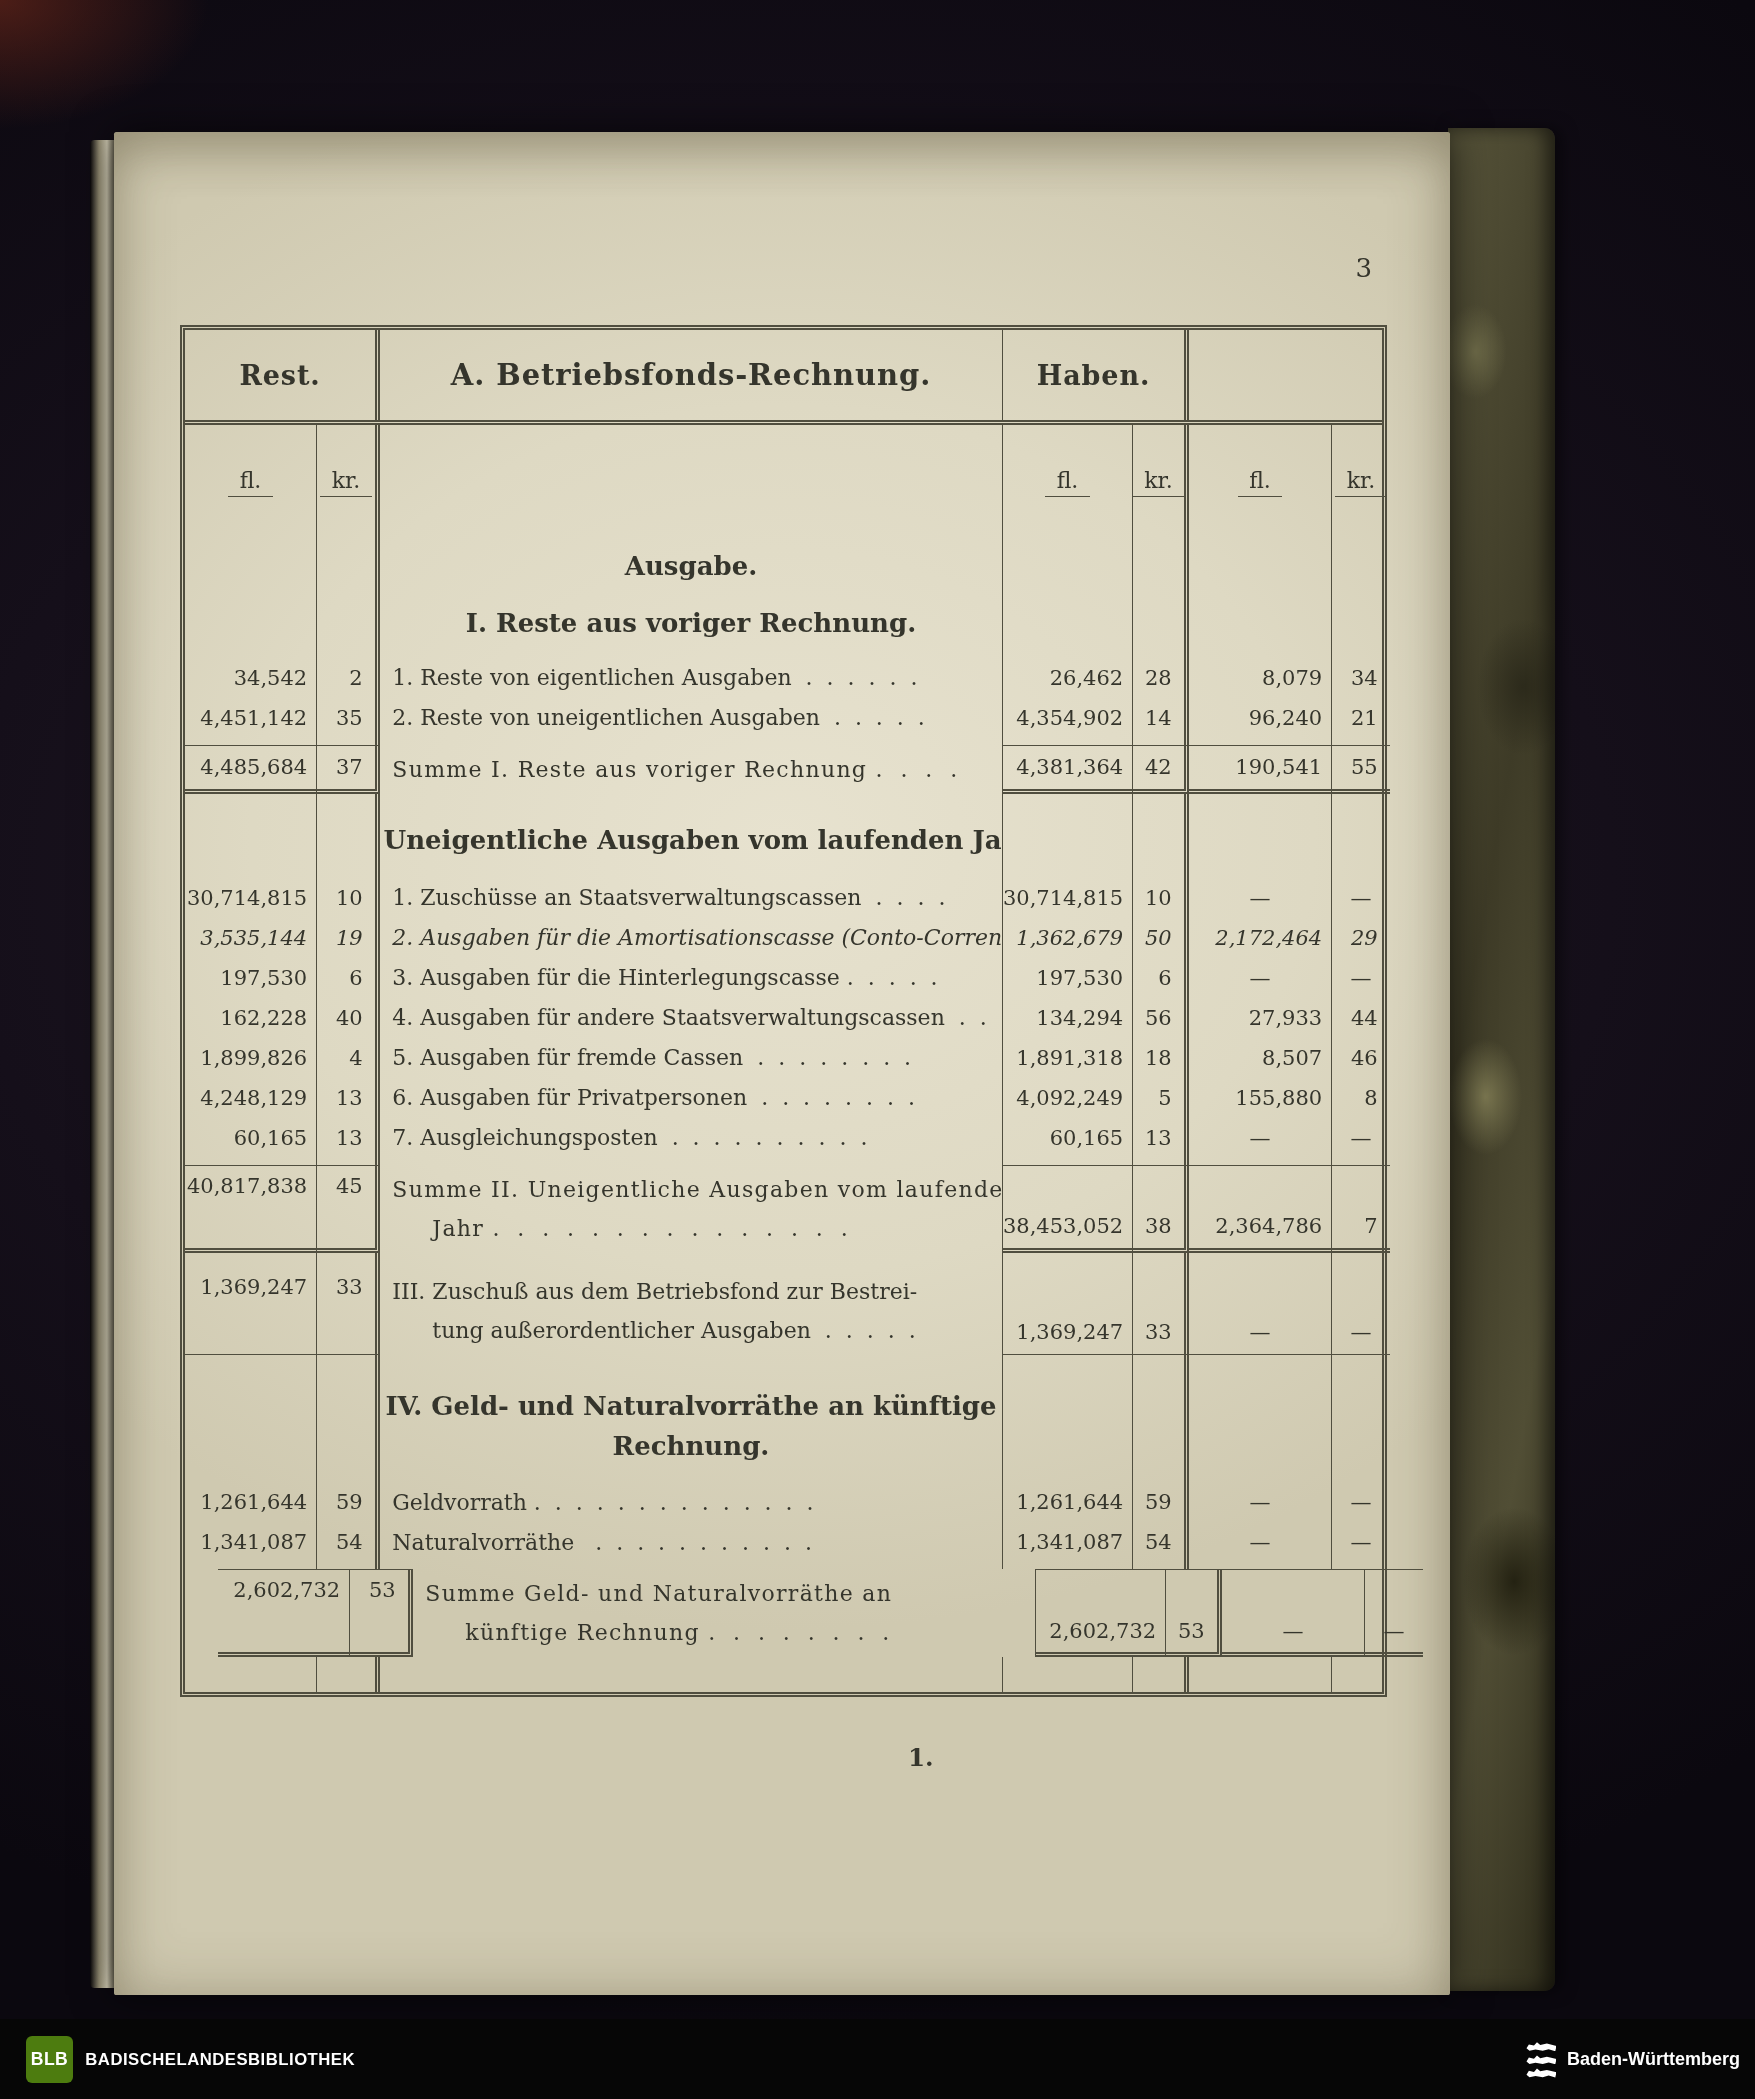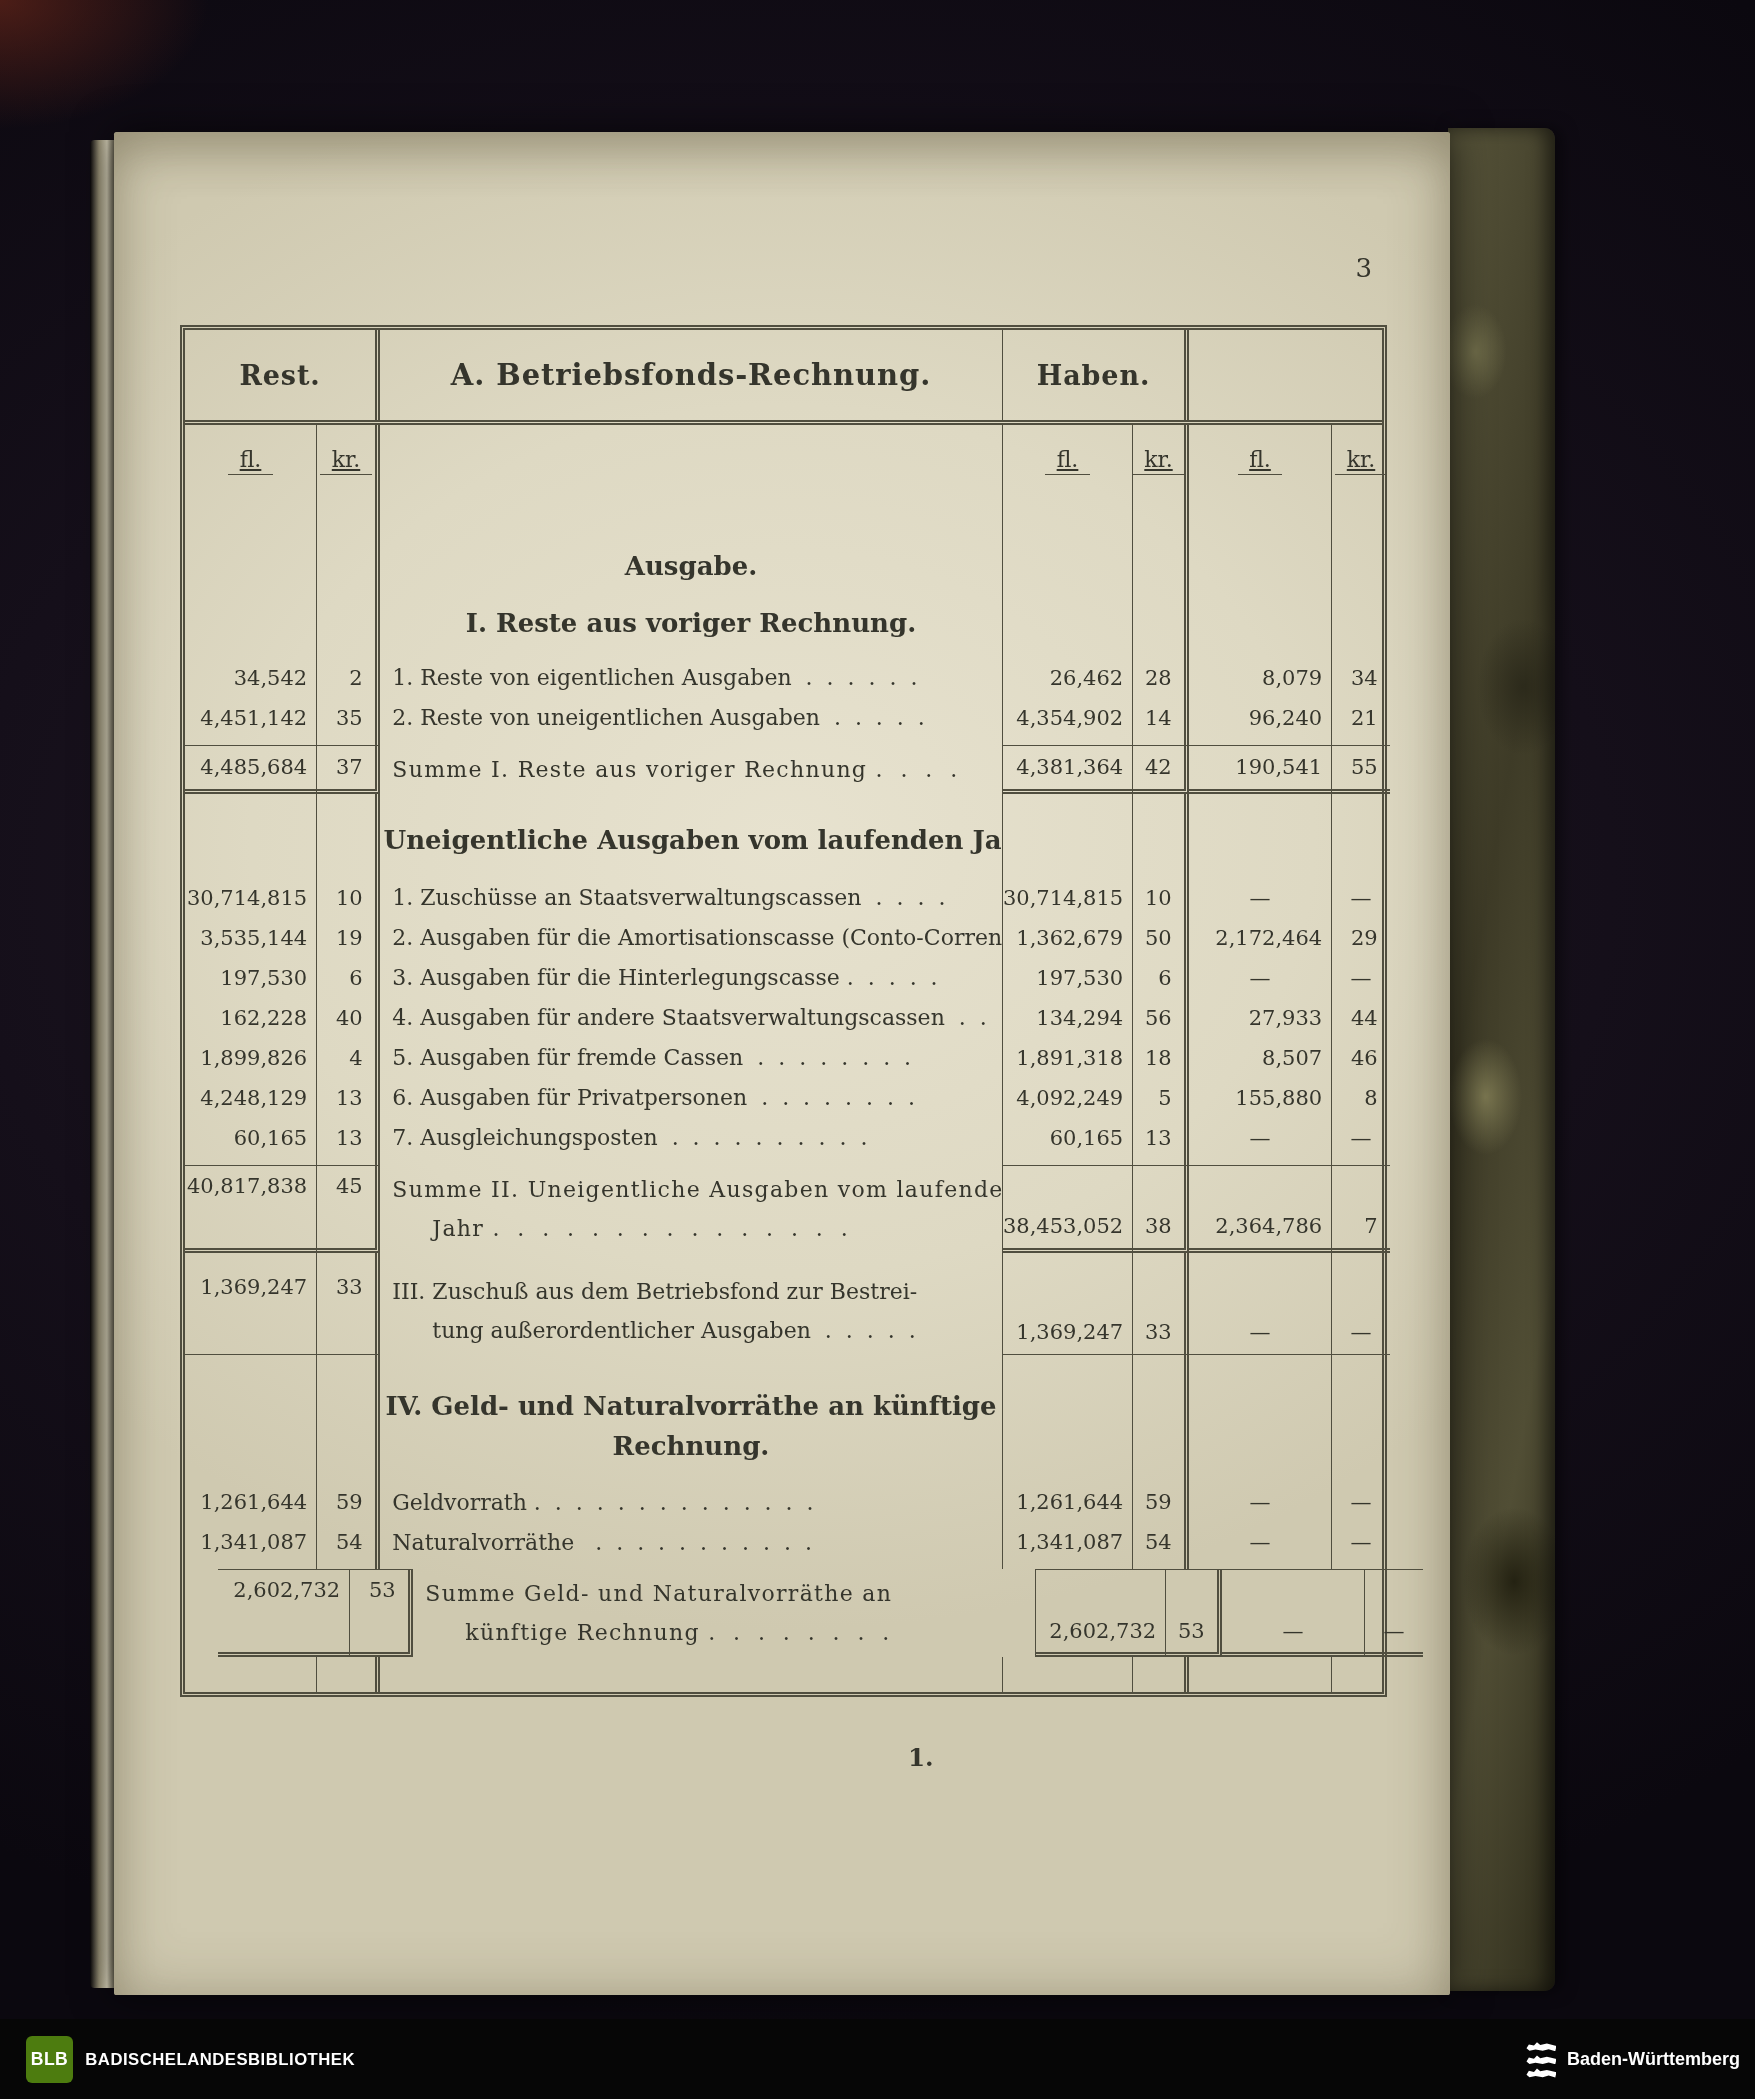--- a/index.html
+++ b/index.html
@@ -67,21 +67,21 @@
   .th{display:flex;align-items:center;justify-content:center;
       font-size:27px;font-weight:bold;letter-spacing:0.9px;}
   .th.soll{border-right:5.3px double var(--line);}
   .th.title{border-right:1.8px solid var(--line);font-size:29px;}
   .th.haben{border-right:5.3px double var(--line);}
 
   .tsub{
     display:grid;grid-template-columns:132px 63px 623px 130px 56px 143px 58px;
     height:72px;
   }
-  .ts{display:flex;align-items:center;justify-content:center;text-decoration:underline;}
+  .ts{display:flex;align-items:flex-end;justify-content:center;}
   .ts span{border-bottom:1.8px solid var(--line);padding:0 11.4px 2.6px;font-size:22px;}
 
   .c1,.c3,.c4,.c6{border-right:1.8px solid var(--line);}
   .c2,.c5{border-right:5.3px double var(--line);}
 
   .trow{
     display:grid;grid-template-columns:132px 63px 623px 130px 56px 143px 58px;
   }
   .cell{display:flex;align-items:center;overflow:hidden;}
   .num{justify-content:flex-end;padding-right:8.8px;font-size:21px;white-space:pre;}
@@ -279,21 +279,21 @@
           </div>
           <div class="trow" style="height: 40px;">
             <div class="cell c1 num"><span>30,714,815</span></div>
             <div class="cell c2 num kr"><span>10</span></div>
             <div class="cell c3 desc"><span class="label">1. Zuschüsse an Staatsverwaltungscassen  .  .  .  .</span></div>
             <div class="cell c4 num"><span>30,714,815</span></div>
             <div class="cell c5 num kr"><span>10</span></div>
             <div class="cell c6 num dash"><span>—</span></div>
             <div class="cell c7 num kr dash"><span>—</span></div>
           </div>
-          <div class="trow" style="height: 40px;">
+          <div class="trow" style="height: 40px; font-style: italic;">
             <div class="cell c1 num"><span>3,535,144</span></div>
             <div class="cell c2 num kr"><span>19</span></div>
             <div class="cell c3 desc"><span class="label">2. Ausgaben für die Amortisationscasse (Conto-Corrent)</span></div>
             <div class="cell c4 num"><span>1,362,679</span></div>
             <div class="cell c5 num kr"><span>50</span></div>
             <div class="cell c6 num"><span>2,172,464</span></div>
             <div class="cell c7 num kr"><span>29</span></div>
           </div>
           <div class="trow" style="height: 40px;">
             <div class="cell c1 num"><span>197,530</span></div>

